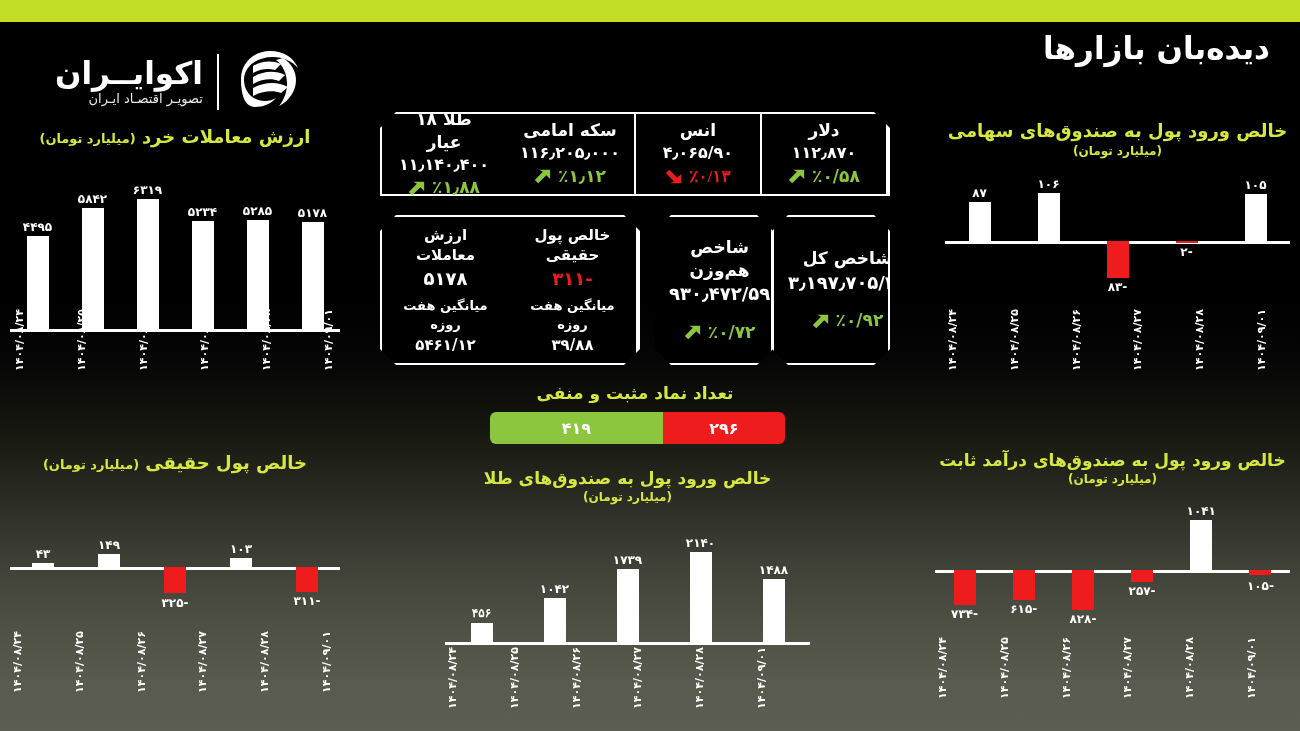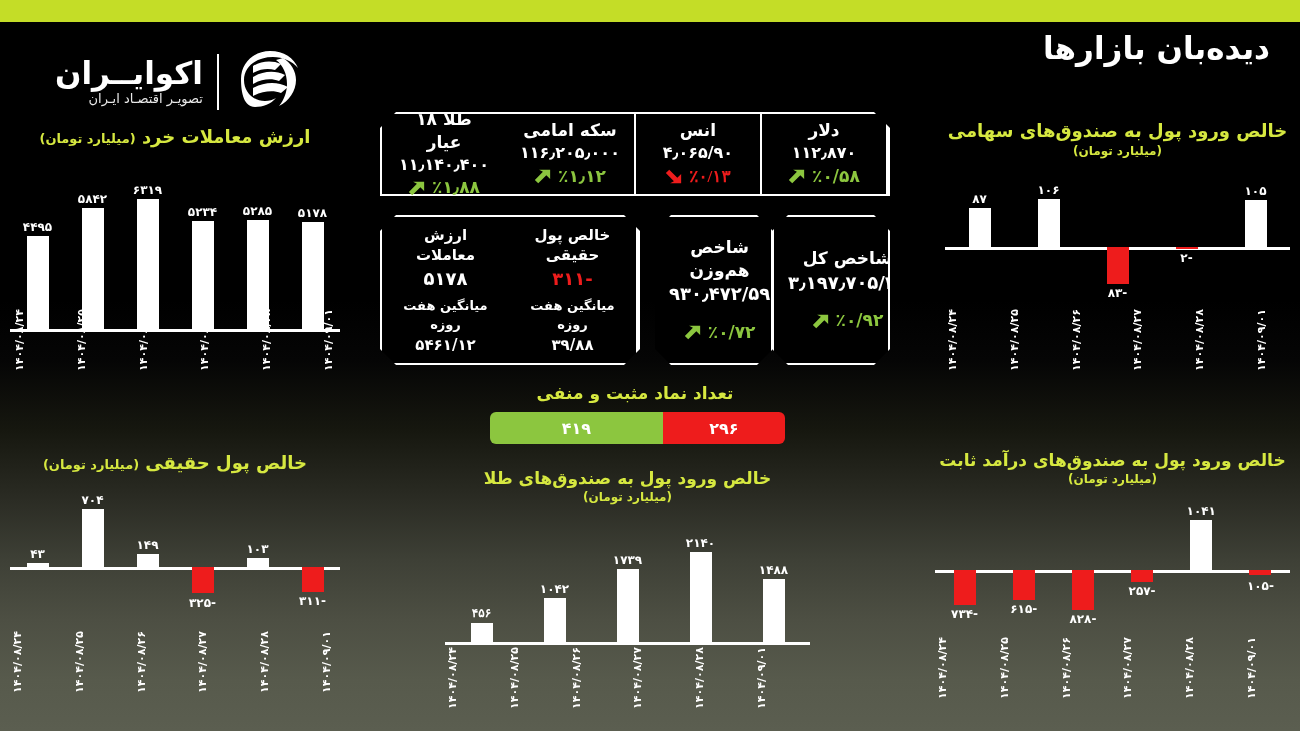--- a/index.html
+++ b/index.html
@@ -346,21 +346,21 @@
         </div>
         <div class="xlab-slot">
           <div class="xlab">۱۴۰۴/۰۹/۰۱</div>
         </div>
       </div>
   </div>
 
   <div class="panel" style="left:945px; top:120px; width:345px; height:250px;">
     <div class="panel-title" style="font-size:18px;">خالص ورود پول به صندوق‌های سهامی</div>
     <div class="panel-sub">(میلیارد تومان)</div>
-    <div class="chart" id="chart1" style="height:125px; margin-top:20px;">
+    <div class="chart" id="chart1" style="height:125px; margin-top:14px;">
         <div class="axis-line" style="top: 67.672px;"></div>
         <div class="bars">
           <div class="bar-slot">
             <div class="bar" style="bottom: 57.328px; height: 39.127px;"></div>
             <div class="bar-label" style="bottom: 98.455px;">۸۷</div>
           </div>
           <div class="bar-slot">
             <div class="bar" style="bottom: 57.328px; height: 47.672px;"></div>
             <div class="bar-label" style="bottom: 107px;">۱۰۶</div>
           </div>
@@ -404,24 +404,20 @@
     <div class="panel-title" style="font-size:18px;">
       <span>خالص پول حقیقی</span>
       <span class="unit">(میلیارد تومان)</span>
     </div>
     <div class="chart" id="chart2" style="height:125px; margin-top:14px;">
         <div class="axis-line" style="top: 78.1535px;"></div>
         <div class="bars">
           <div class="bar-slot">
             <div class="bar" style="bottom: 46.8465px; height: 3.55199px;"></div>
             <div class="bar-label" style="bottom: 52.3984px;">۴۳</div>
-          </div>
-          <div class="bar-slot">
-            <div class="bar" style="bottom: 46.8465px; height: 58.1535px;"></div>
-            <div class="bar-label" style="bottom: 107px;">۷۰۴</div>
           </div>
           <div class="bar-slot">
             <div class="bar" style="bottom: 46.8465px; height: 12.3081px;"></div>
             <div class="bar-label" style="bottom: 61.1545px;">۱۴۹</div>
           </div>
           <div class="bar-slot">
             <div class="bar neg" style="top: 78.1535px; height: 26.8465px;"></div>
             <div class="bar-label" style="top: 107px;">-۳۲۵</div>
           </div>
           <div class="bar-slot">

